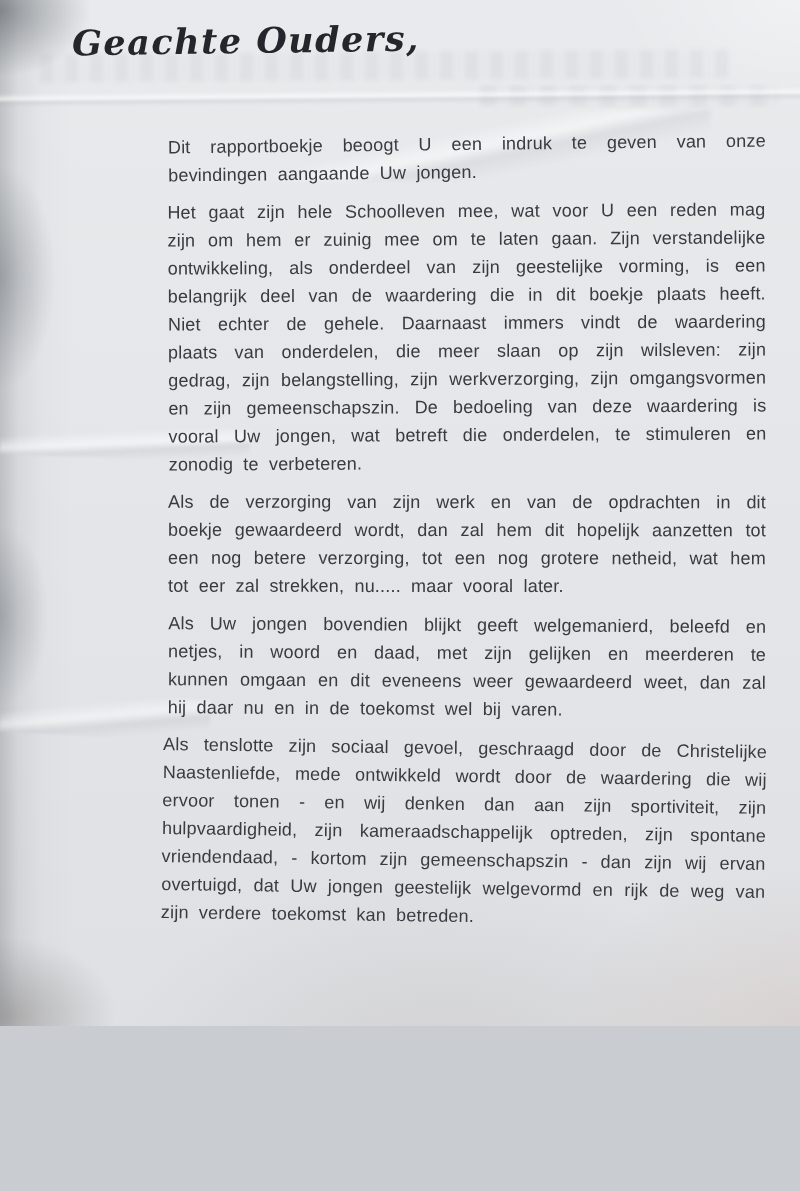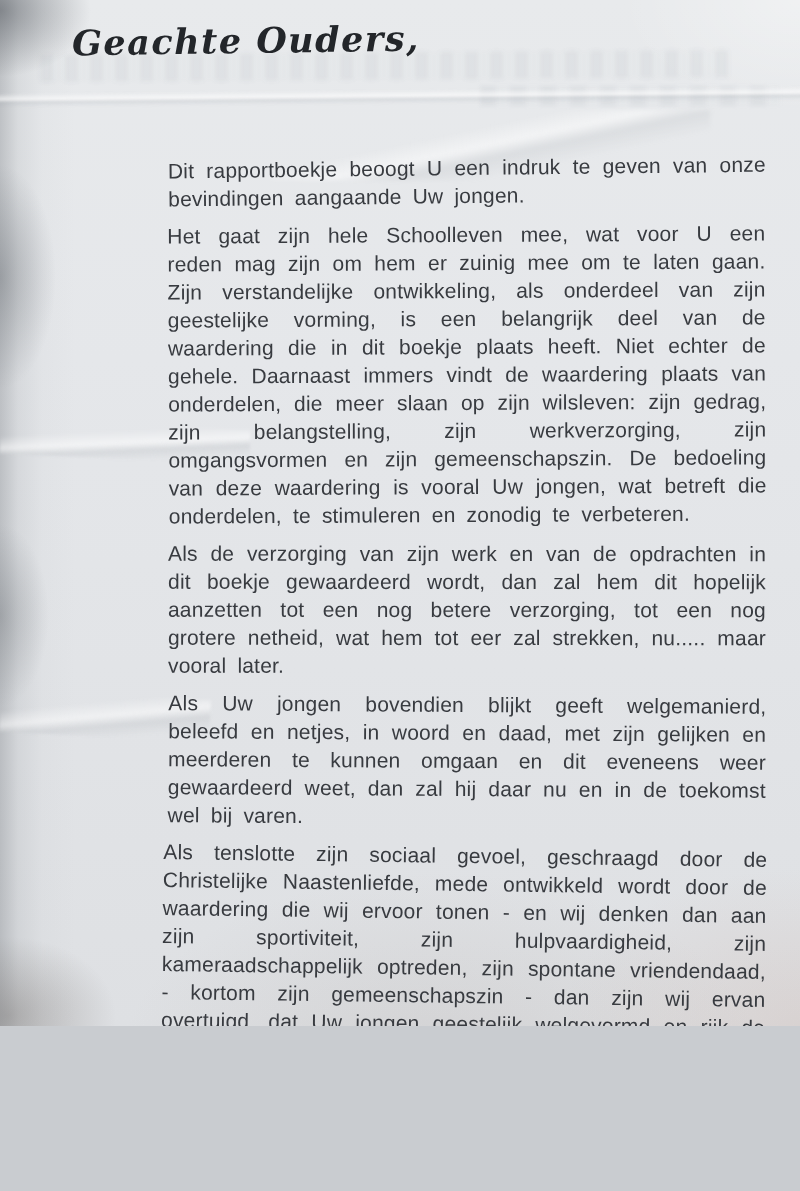--- a/index.html
+++ b/index.html
@@ -89,25 +89,25 @@
     font-weight: bold;
     font-size: 35px;
     letter-spacing: 1.5px;
     color: #23262a;
     transform: rotate(-0.8deg);
     white-space: nowrap;
   }
   
   .body-text {
     position: absolute;
-    top: 154px;
+    top: 130px;
     left: 168px;
     width: 598px;
     color: #383b40;
-    font-size: 21px;
+    font-size: 18px;
     line-height: 28px;
     text-align: justify;
     word-spacing: 5px;
     letter-spacing: 0.2px;
   }
   .body-text p {
     margin: 0 0 11px 0;
   }
   .body-text p:nth-of-type(1) { transform: rotate(-0.65deg); }
   .body-text p:nth-of-type(2) { transform: rotate(-0.30deg); }

